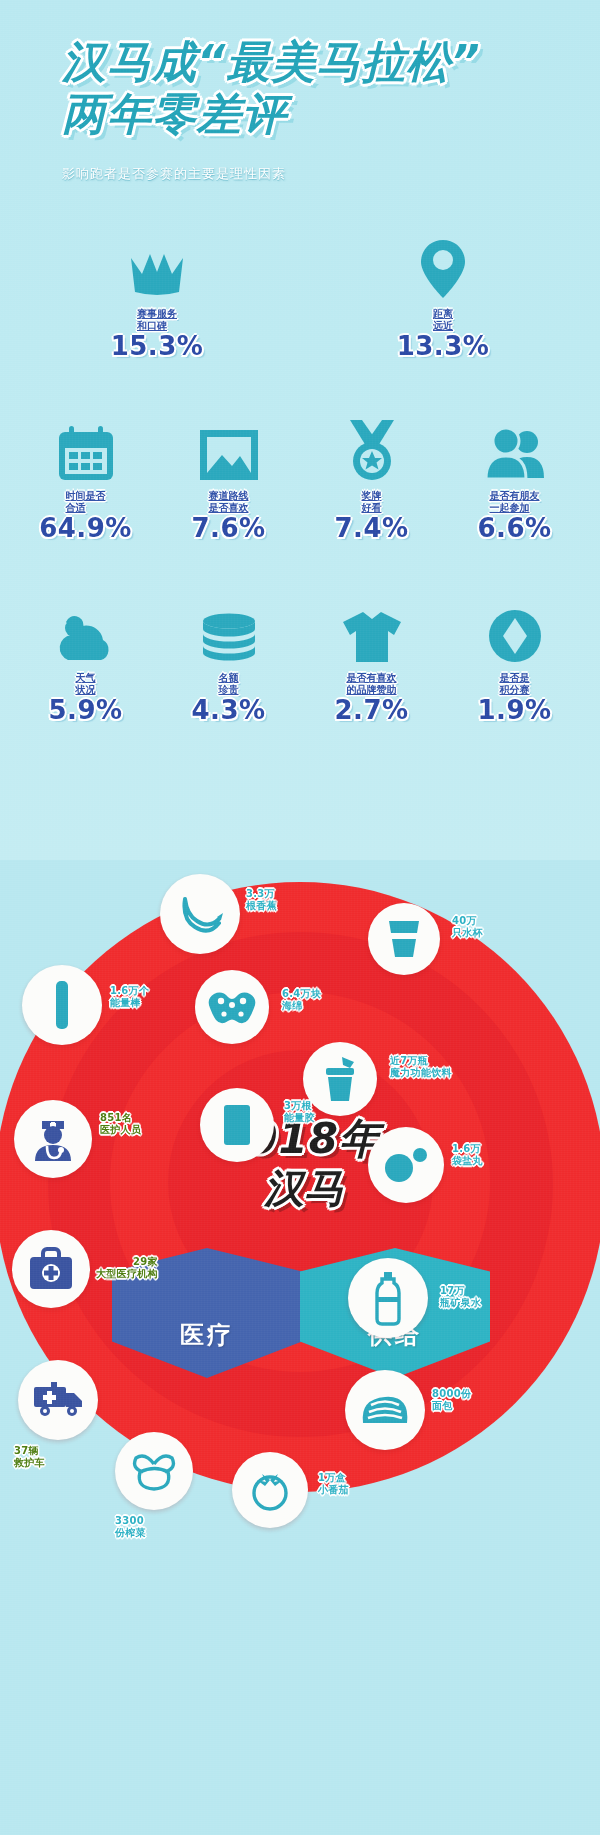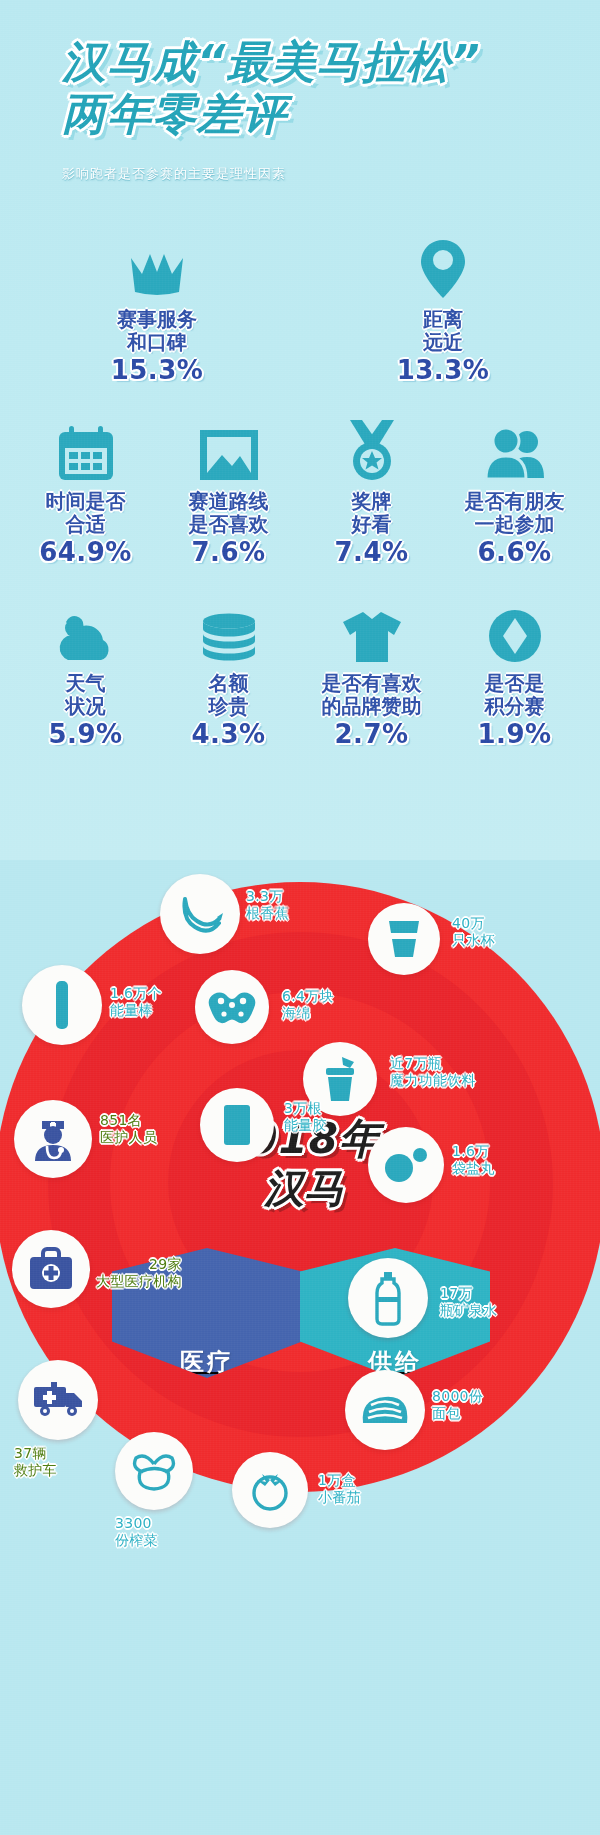--- a/index.html
+++ b/index.html
@@ -32,25 +32,26 @@
     position:absolute;left:62px;top:165px;width:500px;
     color:#ffffff;font-weight:normal;font-size:13px;letter-spacing:1px;
     text-shadow:0 1px 0 rgba(90,180,200,.55),1px 1px 2px rgba(60,150,175,.45);
   }
   .grid{position:absolute;left:14px;top:228px;width:572px;}
   .grow{display:flex;width:100%;height:182px;}
   .cell{flex:1;display:flex;flex-direction:column;align-items:center;}
   .ico{height:72px;display:flex;align-items:flex-end;justify-content:center;}
   .ico svg{display:block;}
   .lbl{
-    margin-top:8px;text-align:center;
-    color:#2f50a8;font-weight:bold;font-size:20px;line-height:1.17;
+    margin-top:8px;
+    color:#2f50a8;font-weight:bold;font-size:10px;line-height:1.17;
     text-shadow:1.6px 0 0 #fff,-1.6px 0 0 #fff,0 1.6px 0 #fff,0 -1.6px 0 #fff,
       1px 1px 0 #fff,-1px 1px 0 #fff,2px 2px 1px rgba(120,190,215,.5);
     white-space:pre-line;
+    text-decoration:underline;
   }
   .pct{
     margin-top:1px;color:#2b49a5;font-weight:bold;font-size:26px;line-height:1.08;
     letter-spacing:.5px;
     text-shadow:2px 0 0 #fff,-2px 0 0 #fff,0 2px 0 #fff,0 -2px 0 #fff,
       1.5px 1.5px 0 #fff,-1.5px 1.5px 0 #fff,3px 3px 1px rgba(120,190,215,.55);
   }
   
   .bottom{position:absolute;left:0;top:860px;width:600px;height:975px;overflow:hidden;}
   .ring{position:absolute;border-radius:50%;}
@@ -68,36 +69,36 @@
     text-shadow:3px 0 0 #fff,-3px 0 0 #fff,0 3px 0 #fff,0 -3px 0 #fff,
       2px 2px 0 #fff,-2px 2px 0 #fff,2px -2px 0 #fff,-2px -2px 0 #fff,5px 5px 0 rgba(0,0,0,.25);
   }
   .han{
     margin-top:8px;color:#1d1d1d;font-weight:bold;font-style:italic;font-size:40px;line-height:1;
     text-shadow:3px 0 0 #fff,-3px 0 0 #fff,0 3px 0 #fff,0 -3px 0 #fff,
       2px 2px 0 #fff,-2px 2px 0 #fff,2px -2px 0 #fff,-2px -2px 0 #fff,5px 5px 0 rgba(0,0,0,.25);
     padding-left:8px;
   }
   
-  .banner{position:absolute;z-index:12;display:flex;align-items:flex-end;justify-content:center;text-decoration:underline;}
+  .banner{position:absolute;z-index:12;display:flex;align-items:center;justify-content:center;}
   .banner .btxt{
     margin-top:44px;color:#ffffff;font-weight:bold;font-size:24px;letter-spacing:3px;
     text-shadow:1px 1px 2px rgba(0,0,0,.18);
   }
   .ban-left{left:112px;top:388px;width:190px;height:130px;background:#4464ae;
     clip-path:polygon(0 18%,50% 0,100% 18%,100% 72%,50% 100%,0 72%);}
   .ban-right{left:300px;top:388px;width:190px;height:130px;background:#2eb3c4;
     clip-path:polygon(0 18%,50% 0,100% 18%,100% 72%,50% 100%,0 72%);}
   
   .bub{position:absolute;background:#fcfcfa;border-radius:50%;z-index:20;
     display:flex;align-items:center;justify-content:center;
     box-shadow:0 2px 4px rgba(150,20,25,.18);}
   .bub svg{display:block;}
   .cap{
-    position:absolute;z-index:22;font-weight:normal;font-size:14px;line-height:1.2;
+    position:absolute;z-index:22;font-weight:bold;font-size:10px;line-height:1.2;
     white-space:pre-line;letter-spacing:.3px;
   }
   .cap-teal{color:#2bb0c4;
     text-shadow:1.6px 0 0 #fff,-1.6px 0 0 #fff,0 1.6px 0 #fff,0 -1.6px 0 #fff,
       1px 1px 0 #fff,-1px 1px 0 #fff,-1px -1px 0 #fff,1px -1px 0 #fff;}
   .cap-blue{color:#4d7c0f;
     text-shadow:1.6px 0 0 #fff,-1.6px 0 0 #fff,0 1.6px 0 #fff,0 -1.6px 0 #fff,
       1px 1px 0 #fff,-1px 1px 0 #fff,-1px -1px 0 #fff,1px -1px 0 #fff;}
 </style>
 </head>

